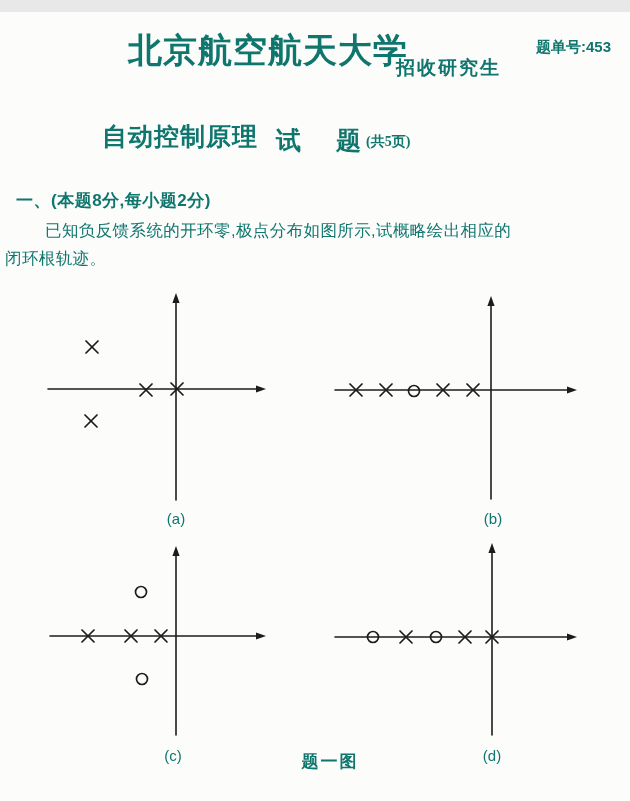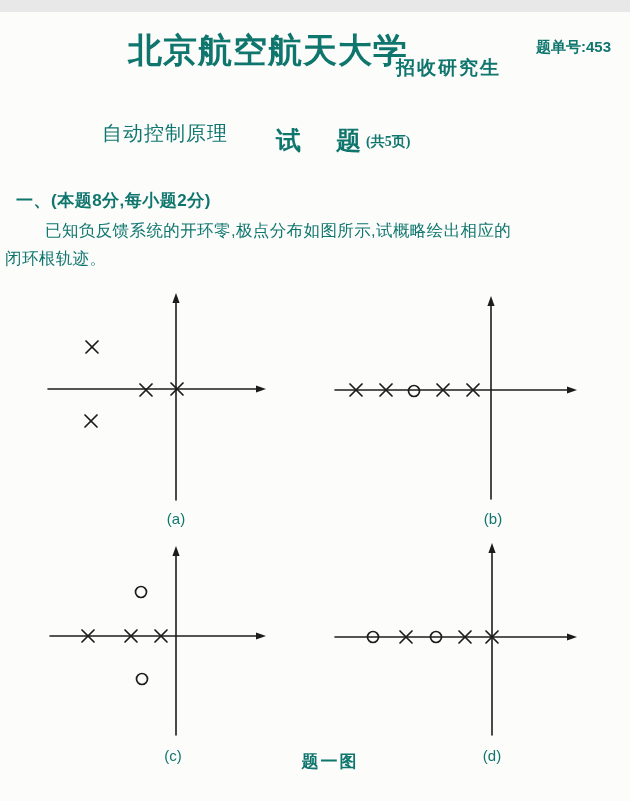--- a/index.html
+++ b/index.html
@@ -6,21 +6,21 @@
   .page{
     position:relative;width:630px;height:801px;margin:12px auto;
     background:#fcfcfb;color:#0f766e;overflow:hidden;
     font-family:"Liberation Sans","DejaVu Sans",sans-serif;
   }
   .abs{position:absolute;white-space:nowrap;}
   .university{font-size:34px;font-weight:bold;letter-spacing:1px;}
   .year-line{font-size:21px;font-weight:bold;letter-spacing:1px;}
   .admission-line{font-size:19px;font-weight:bold;letter-spacing:2px;}
   .sheet-no{font-size:15px;font-weight:bold;}
-  .subject{font-size:20px;font-weight:normal;letter-spacing:1px;}
+  .subject{font-size:25px;font-weight:bold;letter-spacing:1px;}
   .exam-word{font-size:25px;font-weight:bold;letter-spacing:14px;}
   .pages-note{font-size:14px;font-weight:bold;font-family:Liberation Serif, serif;}
   .q-heading{font-size:17px;font-weight:bold;letter-spacing:0.5px;}
   .q-body{font-size:16.5px;letter-spacing:0.4px;}
   .subplot-label{font-size:15px;width:40px;text-align:center;}
   .fig-caption{font-size:17px;font-weight:bold;letter-spacing:2px;width:90px;text-align:center;}
   #figure-svg{position:absolute;left:0;top:0;pointer-events:none;}
 </style>
 </head>
 <body>

